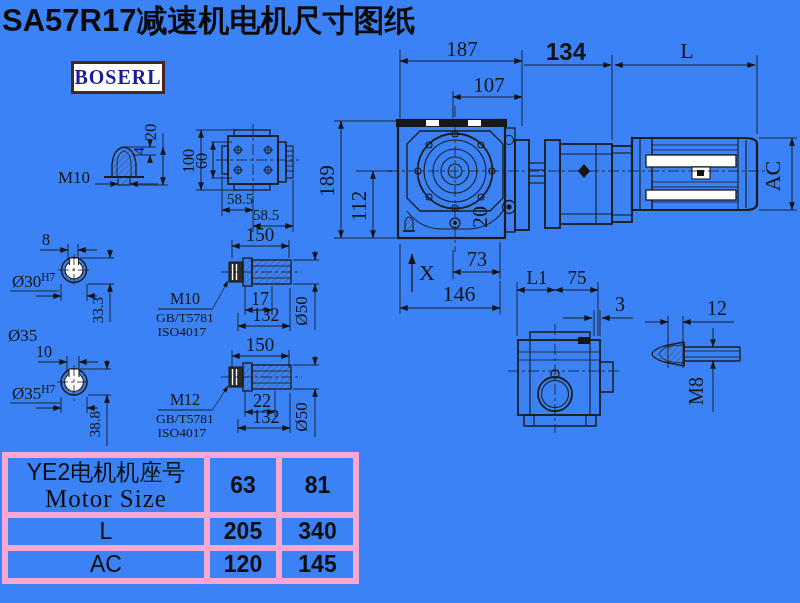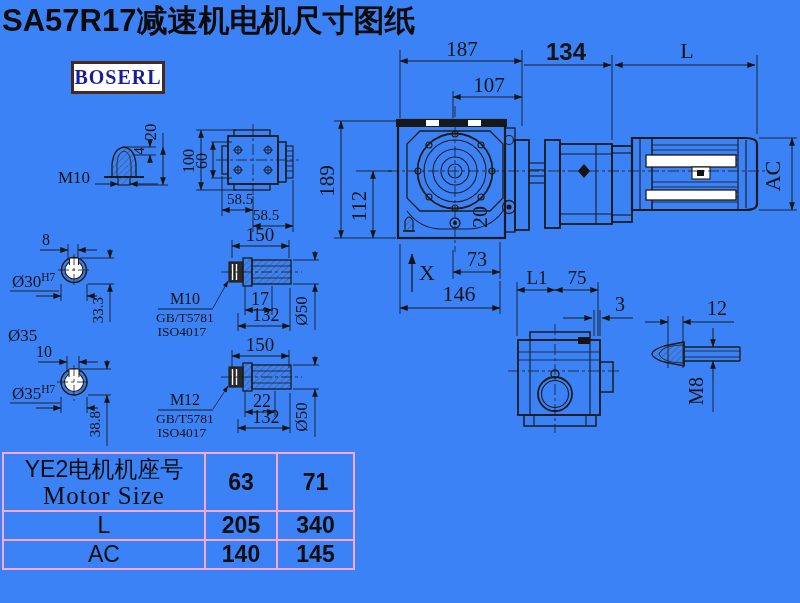--- a/index.html
+++ b/index.html
@@ -16,21 +16,21 @@
   .f0{fill:none;}
   .w22{stroke-width:2.2px;}.w18{stroke-width:1.8px;}.w15{stroke-width:1.5px;}
   .w13{stroke-width:1.3px;}.w1{stroke-width:1.1px;}.w08{stroke-width:0.8px;}
   .dim{stroke-width:1px;}.ext{stroke-width:0.9px;}
   .cl{stroke-width:0.8px;stroke-dasharray:11 3 3 3;}
   .t15{font-size:15px;}.t16{font-size:16px;}.t17{font-size:17px;}.t18{font-size:18px;}
   .t19{font-size:19px;}.t20{font-size:20px;}.t21{font-size:21px;}.t22{font-size:22px;}.t13{font-size:13.5px;}
   .sans{font-family:"Liberation Sans",sans-serif;font-weight:bold;font-size:24px;}
   #spec-table{position:absolute;left:2px;top:452px;border-collapse:collapse;table-layout:fixed;
               width:351px;color:#0d0d0d;}
-  #spec-table td{border:2px solid #f9a8d4;text-align:center;vertical-align:middle;padding:0;}
+  #spec-table td{border:6px solid #f9a8d4;text-align:center;vertical-align:middle;padding:0;}
   #spec-table .hzh{font-size:23px;line-height:28px;font-family:"Liberation Sans",sans-serif;}
   #spec-table .hen{font-size:25px;line-height:26px;font-family:Liberation Serif, serif;letter-spacing:1px;}
   #spec-table .num{font-size:23px;font-family:"Liberation Sans",sans-serif;font-weight:bold;}
   #spec-table .lbl{font-size:23px;font-family:"Liberation Sans",sans-serif;}
 </style>
 </head>
 <body>
 
 <div id="page">
   <div id="title">SA57R17减速机电机尺寸图纸</div>
@@ -402,27 +402,27 @@
         <col style="width:72px">
         <col style="width:77px">
       </colgroup>
     <tbody>
         <tr style="height:58px">
       <td>
         <div class="hzh">YE2电机机座号</div>
         <div class="hen">Motor Size</div>
       </td>
       <td class="num">63</td>
-      <td class="num">71</td>
+      <td class="num">81</td>
     </tr>
     <tr style="height:25px">
       <td class="lbl">L</td>
       <td class="num">205</td>
       <td class="num">340</td>
     </tr>
     <tr style="height:25px">
       <td class="lbl">AC</td>
-      <td class="num">140</td>
+      <td class="num">120</td>
       <td class="num">145</td>
     </tr>
   </tbody>
     </table>
 </div>
 
 </body></html>

